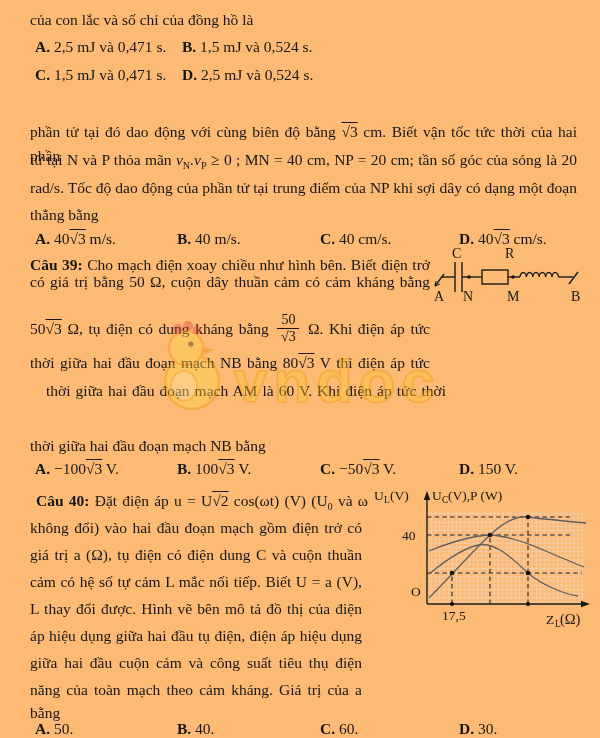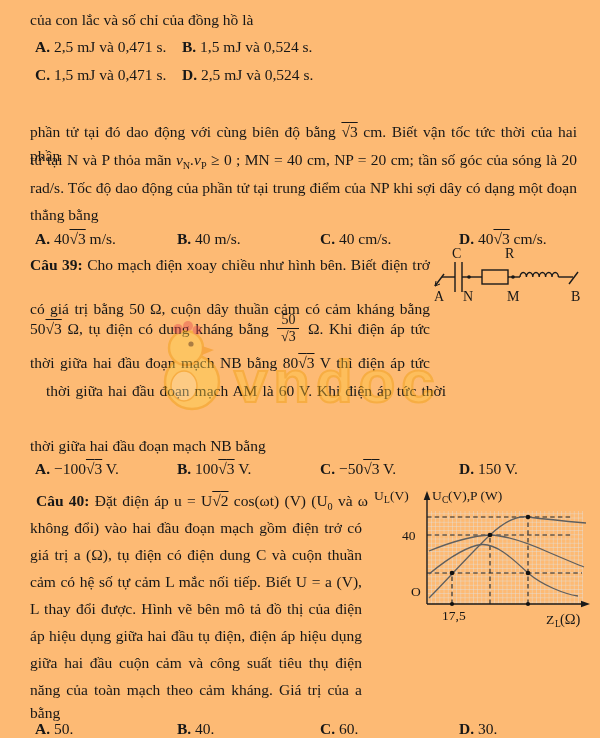--- a/index.html
+++ b/index.html
@@ -39,21 +39,21 @@
   <div class="jl" style="left:30px;top:148px;width:547px;"><span>tử tại N và P thỏa mãn </span><span class="i">v</span><span class="sub">N</span><span class="i">.v</span><span class="sub">P</span><span> ≥ 0 ; MN = 40 cm, NP = 20 cm; tần số góc của sóng là 20</span></div>
   <div class="jl" style="left:30px;top:176px;width:547px;"><span>rad/s. Tốc độ dao động của phần tử tại trung điểm của NP khi sợi dây có dạng một đoạn</span></div>
   <div class="ln" style="left:30px;top:203px;"><span>thẳng bằng</span></div>
 
   <div class="opt" style="left:35px;top:228px;"><span class="b">A.</span><span> 40</span><span class="sqrt">3</span><span>  m/s.</span></div>
   <div class="opt" style="left:177px;top:228px;"><span class="b">B.</span><span> 40 m/s.</span></div>
   <div class="opt" style="left:320px;top:228px;"><span class="b">C.</span><span> 40 cm/s.</span></div>
   <div class="opt" style="left:459px;top:228px;"><span class="b">D.</span><span> 40</span><span class="sqrt">3</span><span>  cm/s.</span></div>
 
   <div class="jl" style="left:30px;top:253px;width:400px;"><span class="b">Câu 39:</span><span> Cho mạch điện xoay chiều như hình bên. Biết điện trở</span></div>
-  <div class="jl" style="left:30px;top:297px;width:400px;"><span>có giá trị bằng 50 Ω, cuộn dây thuần cảm có cảm kháng bằng</span></div>
+  <div class="jl" style="left:30px;top:270px;width:400px;"><span>có giá trị bằng 50 Ω, cuộn dây thuần cảm có cảm kháng bằng</span></div>
   <div class="jl" style="left:30px;top:314px;width:400px;"><span>50</span><span class="sqrt">3</span><span>  Ω, tụ điện có dung kháng bằng </span><span class="frac">
         <span class="fn">50</span>
         <span class="fd">√3</span>
       </span><span> Ω. Khi điện áp tức</span></div>
   <div class="jl" style="left:30px;top:351px;width:400px;"><span>thời giữa hai đầu đoạn mạch NB bằng 80</span><span class="sqrt">3</span><span>  V thì điện áp tức</span></div>
   <div class="jl" style="left:30px;top:379px;width:400px;margin-left:16px;"><span>thời giữa hai đầu đoạn mạch AM là 60 V. Khi điện áp tức thời</span></div>
   <div class="ln" style="left:30px;top:434px;"><span>thời giữa hai đầu đoạn mạch NB bằng</span></div>
 
   <svg class="fig" style="left:432px;top:246px;" width="158" height="60" viewBox="0 0 158 60">
     <g stroke="#1a1a1a" stroke-width="1.4" fill="none">

